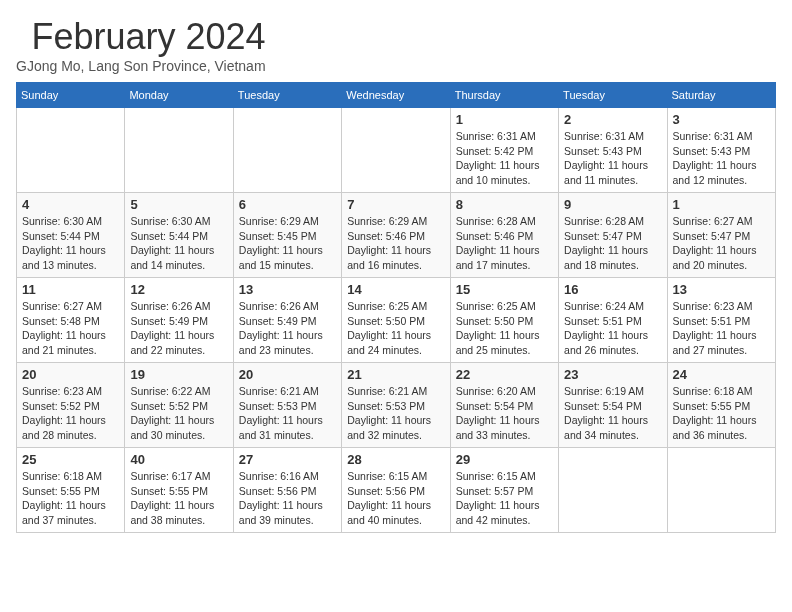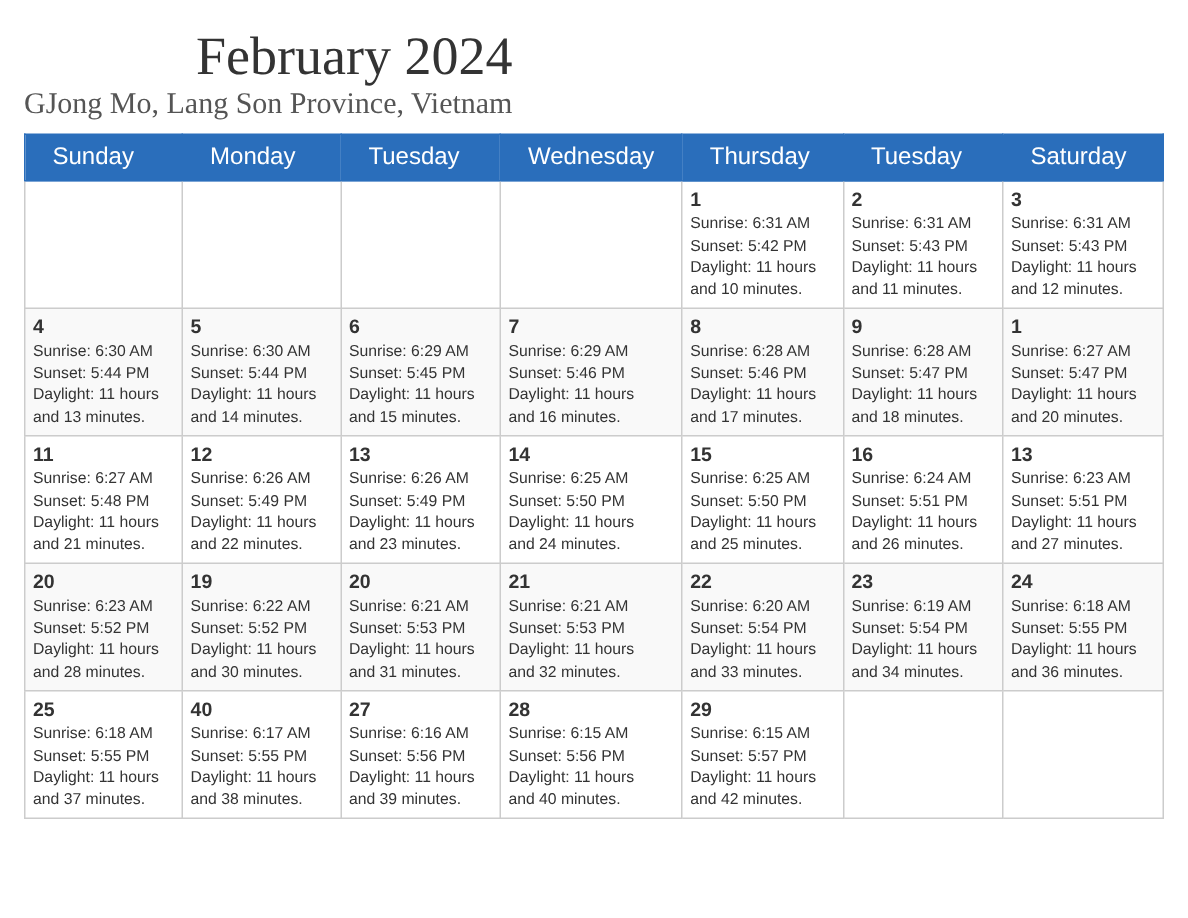--- a/index.html
+++ b/index.html
@@ -27,42 +27,41 @@
       line-height: 1.1;
     }
     .logo-general { color: #333; }
     .logo-blue { color: #2a6ebb; }
     .logo-icon {
       width: 32px;
       height: 32px;
     }
     .title-block {
       text-align: right;
-      font-family: Liberation Serif, serif;
     }
     .title-month {
       font-size: 36px;
       font-weight: 300;
       color: #333;
     }
     .title-location {
-      font-size: 20px;
+      font-size: 14px;
       color: #555;
     }
     table {
       width: 100%;
       border-collapse: collapse;
       font-size: 11px;
     }
     thead tr th {
       background-color: #2a6ebb;
       color: #fff;
-      padding: 6px 18px;
+      padding: 6px 4px;
       text-align: left;
-      font-size: 16px;
+      font-size: 11px;
       font-weight: normal;
       border: 1px solid #2a6ebb;
     }
     tbody tr td {
       border: 1px solid #ccc;
       vertical-align: top;
       padding: 4px 5px;
       width: calc(100% / 7);
       min-height: 80px;
       height: 85px;

